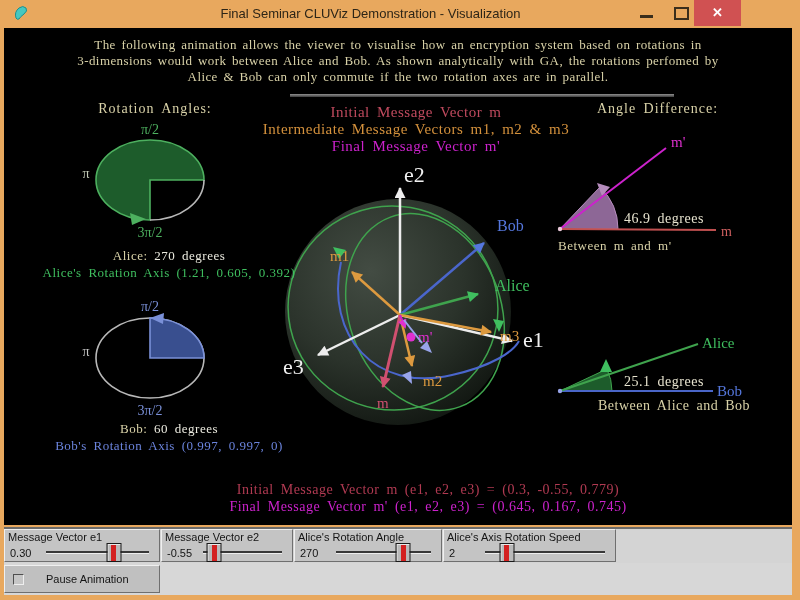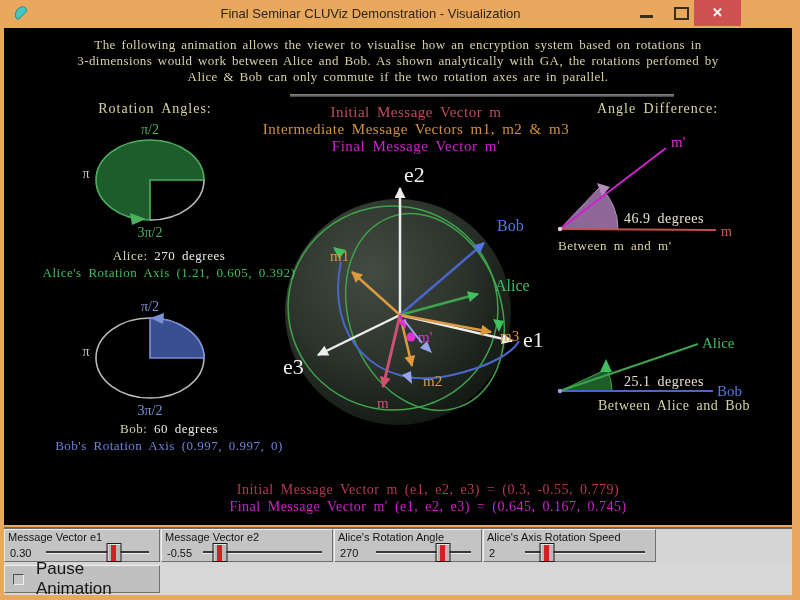--- a/index.html
+++ b/index.html
@@ -49,21 +49,21 @@
   .slider-body{display:flex;align-items:center;height:17px;padding:0 10px 0 5px;}
   .slider-value{font-size:11px;color:#141414;width:36px;flex:none;}
   .slider-track{position:relative;flex:1;height:2px;background:#383838;border-bottom:1px solid #ededed;cursor:pointer;}
   .slider-thumb{position:absolute;top:-8px;width:13px;height:17px;transform:translateX(-50%);
     background:linear-gradient(to right,#b9b9b9 0 4px,#d32020 4px 9px,#b9b9b9 9px);
     border:1px solid #1a1a1a;box-shadow:inset 1px 1px 0 #e9e9e9;cursor:pointer;}
   .slider-filler{flex:1;background:#d4d4d4;}
   .bottom-row{position:absolute;left:0;top:34px;width:788px;height:32px;background:#d7d7d7;}
   .checkbox-cell{position:absolute;left:0;top:2px;width:156px;height:28px;background:#c0c0c0;
     border:1px solid;border-color:#efefef #6f6f6f #6f6f6f #efefef;box-sizing:border-box;
-    display:flex;align-items:center;gap:12px;padding-left:8px;font-size:17px;color:#141414;cursor:pointer;}
+    display:flex;align-items:center;gap:22px;padding-left:8px;font-size:11px;color:#141414;cursor:pointer;}
   .checkbox-box{width:9px;height:9px;background:#c6c6c6;border:1px solid;border-color:#4f4f4f #eeeeee #eeeeee #4f4f4f;flex:none;}
 </style>
 </head>
 <body>
 
 <div class="window">
 
   <div class="titlebar">
     <div class="app-icon">
       <svg width="18" height="18" viewBox="0 0 18 18">
@@ -229,21 +229,21 @@
       <div class="slider-cell" style="width:156px">
         <div class="slider-label">Message Vector e1</div>
         <div class="slider-body">
           <span class="slider-value">0.30</span>
           <div class="slider-track">
               <div class="slider-thumb" style="left: 66%;"></div>
             </div>
         </div>
       </div>
 
-      <div class="slider-cell" style="width:172px">
+      <div class="slider-cell" style="width:132px">
         <div class="slider-label">Message Vector e2</div>
         <div class="slider-body">
           <span class="slider-value">-0.55</span>
           <div class="slider-track">
               <div class="slider-thumb" style="left: 14%;"></div>
             </div>
         </div>
       </div>
 
       <div class="slider-cell" style="width:148px">

